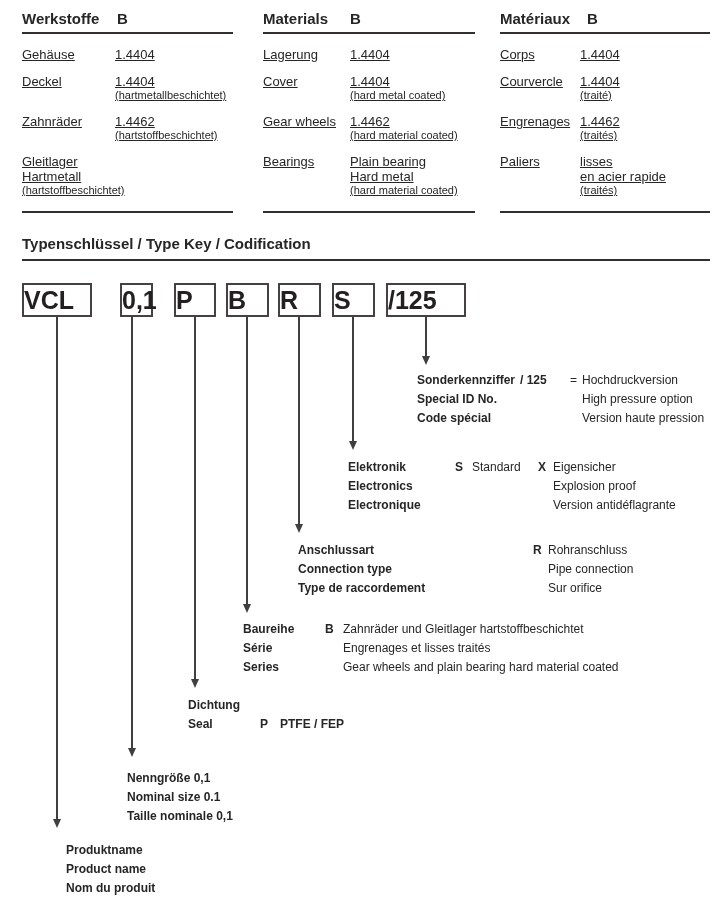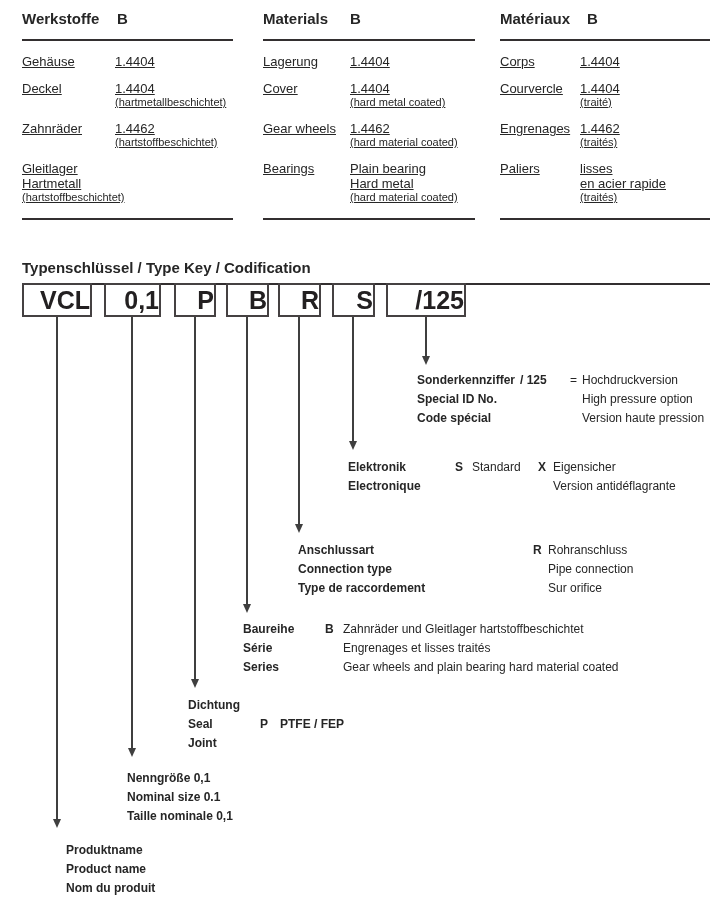--- a/index.html
+++ b/index.html
@@ -4,34 +4,34 @@
 <style>
   * { margin:0; padding:0; box-sizing:border-box; }
   html,body { background:#ffffff; }
   .page {
     position:relative; width:712px; height:901px; background:#ffffff;
     font-family:"Liberation Sans", sans-serif; color:#262626; overflow:hidden;
   }
   
   .mt { position:absolute; top:10px; }
   .mt-head { display:flex; font-weight:bold; font-size:15px; line-height:17px;
-             padding-bottom:12px; border-bottom:2px solid #332f30;align-items:center; }
+             padding-bottom:5px; border-bottom:2px solid #332f30;align-items:center; }
   .mt-title { display:inline-block; flex:0 0 auto; }
   .mt-body { padding-top:13px; padding-bottom:2px; border-bottom:2px solid #332f30; }
   .mt-row { display:flex; margin-bottom:12px; font-size:13px; line-height:15px;text-decoration:underline; }
   .mt-label { flex:0 0 auto; }
   .mt-val { flex:1 1 auto; }
   .mt-note { font-size:11px; line-height:13px; }
   
   .tk-heading { position:absolute; left:22px; top:234px; width:688px;
                 font-size:15px; font-weight:bold; line-height:19px;
-                padding-bottom:6px; border-bottom:2px solid #332f30;margin-top:24px; }
+                padding-bottom:6px; border-bottom:2px solid #332f30; }
   .code-box { position:absolute; top:283px; height:34px;
               border:2px solid #454142; display:flex; align-items:center;
-              justify-content:flex-end; font-weight:bold; font-size:25px; color:#232021; }
+              justify-content:flex-start; font-weight:bold; font-size:25px; color:#232021; }
   .arrow { position:absolute; width:2px; background:#3f3f3f; }
   .arrow::after { content:""; position:absolute; left:-3px; bottom:-9px; width:0; height:0;
                   border-left:4px solid transparent; border-right:4px solid transparent;
                   border-top:9px solid #3f3f3f; }
   .expl { position:absolute; font-size:12px; line-height:19px; white-space:nowrap; }
   .ln { display:flex; }
   .ln span { flex:0 0 auto; display:inline-block; }
   .b { font-weight:bold; }
   .w12{width:12px}.w15{width:15px}.w17{width:17px}.w18{width:18px}.w20{width:20px}
   .w50{width:50px}.w66{width:66px}.w72{width:72px}.w82{width:82px}.w100{width:100px}
@@ -163,21 +163,21 @@
           </div>
         </div>
     </div>
   </section>
 
   <div class="tk-heading">Typenschlüssel / Type Key / Codification</div>
 
   <div class="code-box" style="left:22px;width:70px">
       <span>VCL</span>
     </div>
-  <div class="code-box" style="left:104px;width:57px">
+  <div class="code-box" style="left:120px;width:33px">
       <span>0,1</span>
     </div>
   <div class="code-box" style="left:174px;width:42px">
       <span>P</span>
     </div>
   <div class="code-box" style="left:226px;width:43px">
       <span>B</span>
     </div>
   <div class="code-box" style="left:278px;width:43px">
       <span>R</span>
@@ -216,20 +216,24 @@
 
   <div class="expl" style="left:348px;top:458px">
     <div class="ln">
         <span class="b w107">Elektronik</span>
         <span class="b w17">S</span>
         <span class="w66">Standard</span>
         <span class="b w15">X</span>
         <span>Eigensicher</span>
       </div>
     <div class="ln">
+        <span class="b w205">Electronics</span>
+        <span>Explosion proof</span>
+      </div>
+    <div class="ln">
         <span class="b w205">Electronique</span>
         <span>Version antidéflagrante</span>
       </div>
   </div>
 
   <div class="expl" style="left:298px;top:541px">
     <div class="ln">
         <span class="b w235">Anschlussart</span>
         <span class="b w15">R</span>
         <span>Rohranschluss</span>
@@ -262,23 +266,20 @@
 
   <div class="expl" style="left:188px;top:696px">
     <div class="ln">
         <span class="b">Dichtung</span>
       </div>
     <div class="ln">
         <span class="b w72">Seal</span>
         <span class="b w20">P</span>
         <span class="b">PTFE / FEP</span>
       </div>
-    <div class="ln">
-        <span class="b">Joint</span>
-      </div>
   </div>
 
   <div class="expl" style="left:127px;top:769px">
     <div class="ln">
         <span class="b">Nenngröße 0,1</span>
       </div>
     <div class="ln">
         <span class="b">Nominal size 0.1</span>
       </div>
     <div class="ln">

